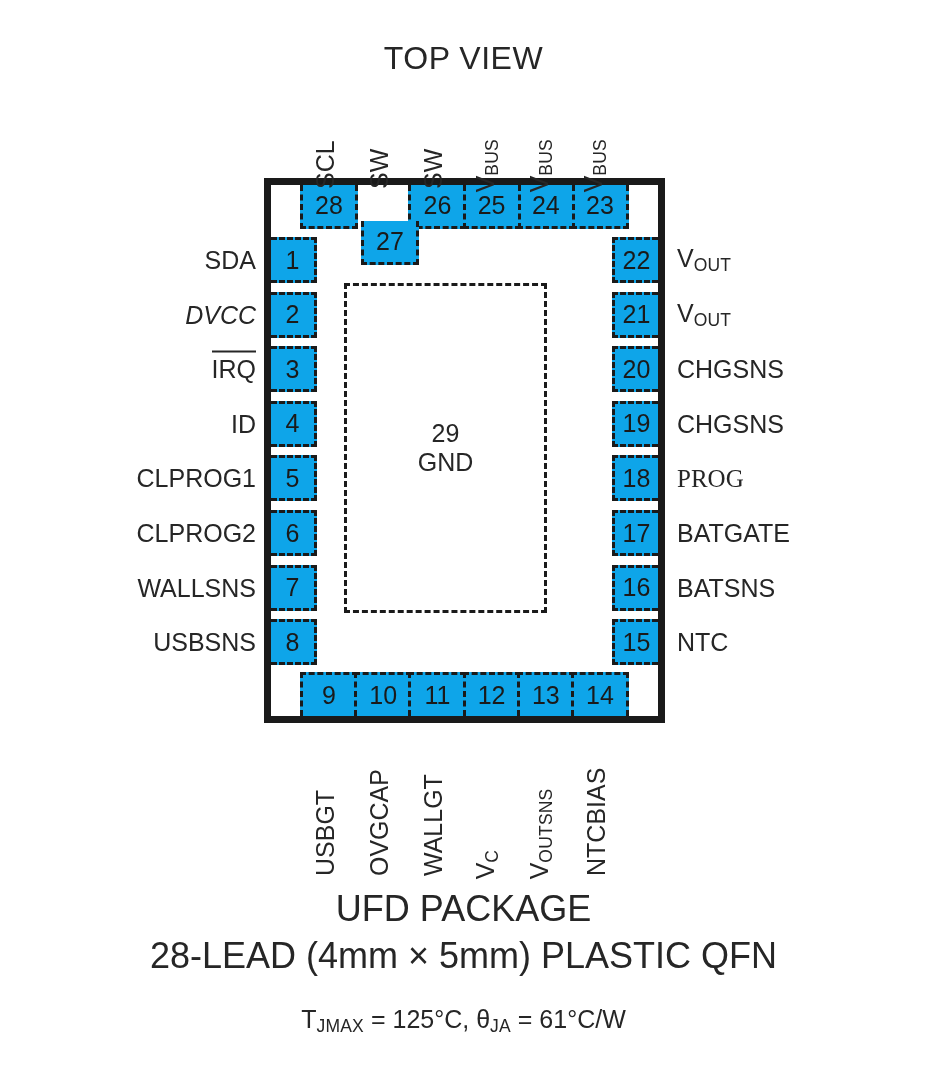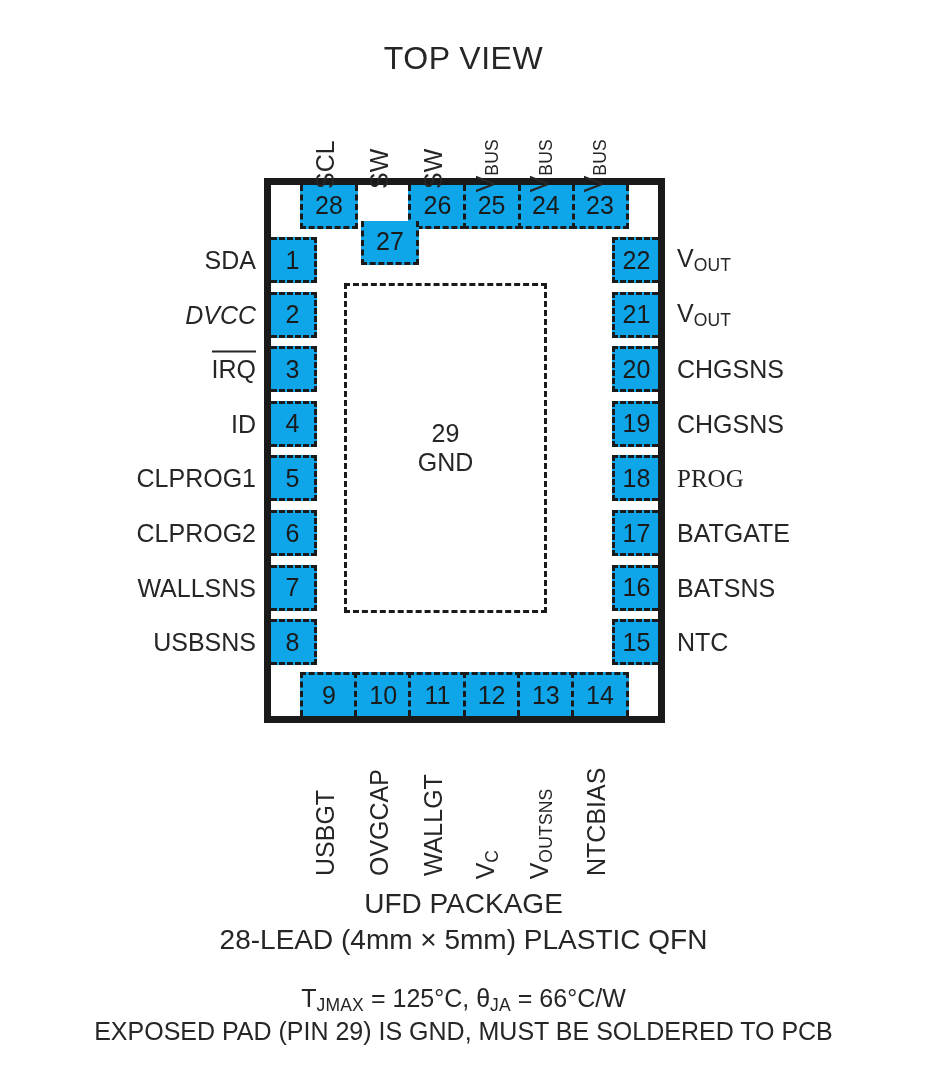--- a/index.html
+++ b/index.html
@@ -87,21 +87,21 @@
   .ovl { border-top: 2px solid #262626; padding-top: 2px; }
   .sub { font-size: 0.70em; vertical-align: -0.22em; letter-spacing: 0.2px; }
 
   
   #caption-block {
     position: absolute;
     top: 886px; left: 0; width: 927px;
     text-align: center;
     color: #262626;
   }
-  #caption-block .cap-line { font-size: 28px; line-height: 1.30; }
+  #caption-block .cap-line { font-size: 36px; line-height: 1.30; }
   #caption-block .cap-gap { height: 24px; }
   #caption-block .cap-small { font-size: 25px; line-height: 1.26; }
 </style>
 </head>
 <body>
 
 <div id="page">
 
   <div id="top-view-title">TOP VIEW</div>
 
@@ -169,18 +169,17 @@
       <div class="pin-label lbl-bottom" style="left: 554.8px; top: 851px;"><span>V</span><span class="sub">OUTSNS</span></div>
       <div class="pin-pad bottom" style="left: 571px; top: 672px;">14</div>
       <div class="pin-label lbl-bottom" style="left: 609px; top: 851px;">NTCBIAS</div>
     </div>
 
   <div id="caption-block">
     <div class="cap-line">UFD PACKAGE</div>
     <div class="cap-line">28-LEAD (4mm × 5mm) PLASTIC QFN</div>
     <div class="cap-gap"></div>
     <div class="cap-small">
-      <span>T</span><span class="sub">JMAX</span><span> = 125°C, θ</span><span class="sub">JA</span><span> = 66°C/W</span>
+      <span>T</span><span class="sub">JMAX</span><span> = 125°C, θ</span><span class="sub">JA</span><span> = 61°C/W</span>
     </div>
-    <div class="cap-small">EXPOSED PAD (PIN 29) IS GND, MUST BE SOLDERED TO PCB</div>
   </div>
 
 </div>
 
 </body></html>

